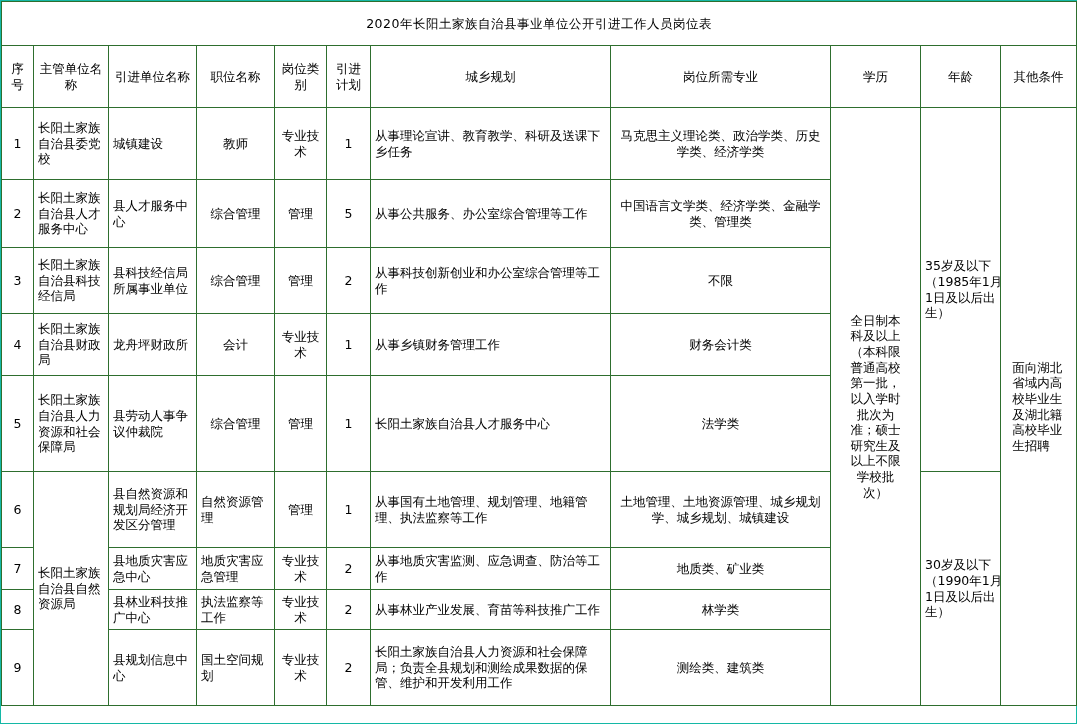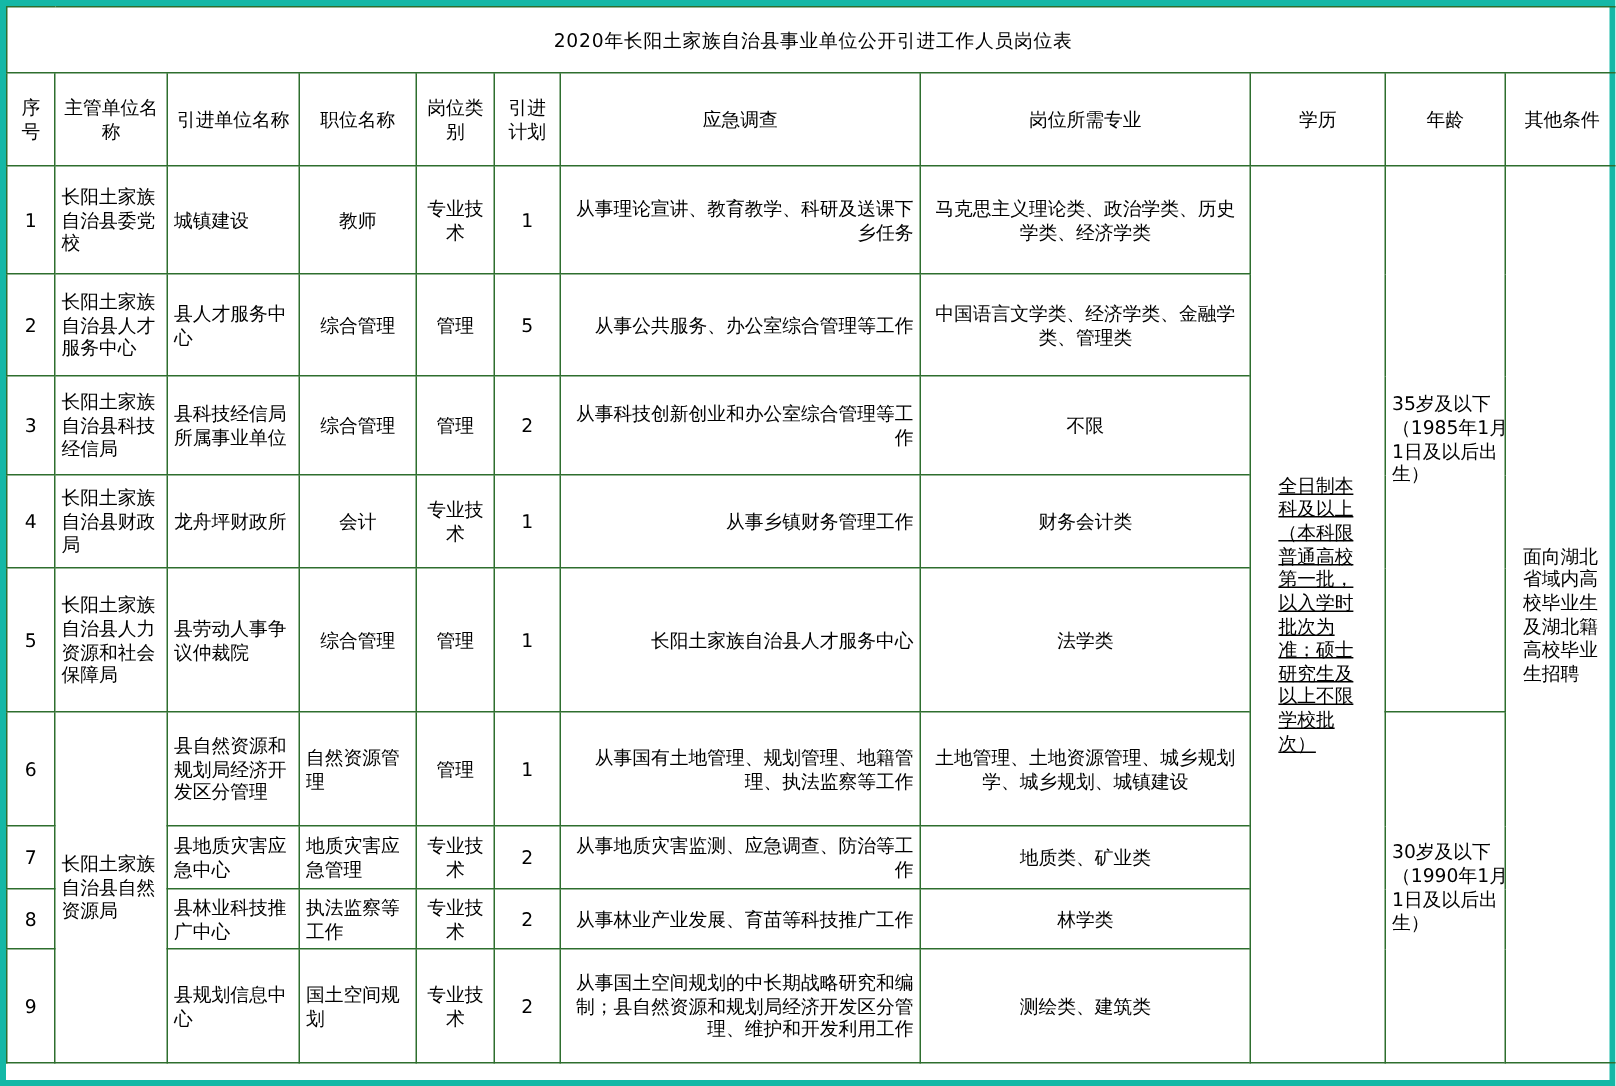--- a/index.html
+++ b/index.html
@@ -12,21 +12,21 @@
     height: 724px;
     font-family: "DejaVu Sans", "Liberation Sans", sans-serif;
     color: #000000;
     overflow: hidden;
   }
   #sheet {
     width: 1077px;
     height: 724px;
     position: relative;
     box-sizing: border-box;
-    border: 4px solid #14b8a6;
+    border: 1px solid #14b8a6;
   }
   table.doc {
     border-collapse: collapse;
     table-layout: fixed;
     width: 1075px;
   }
   table.doc td, table.doc th {
     border: 1px solid #2e6e2e;
     vertical-align: middle;
     padding: 2px 4px;
@@ -45,27 +45,26 @@
   }
   .hdr td {
     text-align: center;
     font-size: 13px;
     height: 62px;
     line-height: 1.25;
   }
   .ctr { text-align: center; }
   .lft { text-align: left; }
   .seq { text-align: center; font-size: 13px; }
-  .desc { text-align: right; }
+  .desc { text-align: left; }
   .major { text-align: center; }
   .edu-cell {
-    text-align: left;
+    text-align: center;
     font-size: 12.5px;
     line-height: 1.3;
-    text-decoration: underline;
   }
   .age-cell {
     text-align: left;
     font-size: 12.5px;
     line-height: 1.3;
   }
   .other-cell {
     text-align: left;
     font-size: 12.5px;
     line-height: 1.35;
@@ -102,21 +101,21 @@
       <td class="title-cell" colspan="11">2020年长阳土家族自治县事业单位公开引进工作人员岗位表</td>
     </tr>
 
     <tr class="hdr">
       <td>序号</td>
       <td>主管单位名称</td>
       <td>引进单位名称</td>
       <td>职位名称</td>
       <td>岗位类别</td>
       <td>引进计划</td>
-      <td>应急调查</td>
+      <td>城乡规划</td>
       <td>岗位所需专业</td>
       <td>学历</td>
       <td>年龄</td>
       <td>其他条件</td>
     </tr>
 
     <tr style="height:72px">
       <td class="seq">1</td>
       <td class="lft">长阳土家族自治县委党校</td>
       <td class="lft">城镇建设</td>
@@ -213,18 +212,18 @@
       <td class="desc">从事林业产业发展、育苗等科技推广工作</td>
       <td class="major">林学类</td>
     </tr>
 
     <tr style="height:76px">
       <td class="seq">9</td>
       <td class="lft">县规划信息中心</td>
       <td class="lft">国土空间规划</td>
       <td class="ctr">专业技术</td>
       <td class="ctr">2</td>
-      <td class="desc">从事国土空间规划的中长期战略研究和编制；县自然资源和规划局经济开发区分管理、维护和开发利用工作</td>
+      <td class="desc">长阳土家族自治县人力资源和社会保障局；负责全县规划和测绘成果数据的保管、维护和开发利用工作</td>
       <td class="major">测绘类、建筑类</td>
     </tr>
   </tbody>
     </table>
 </div>
 
 </body></html>

